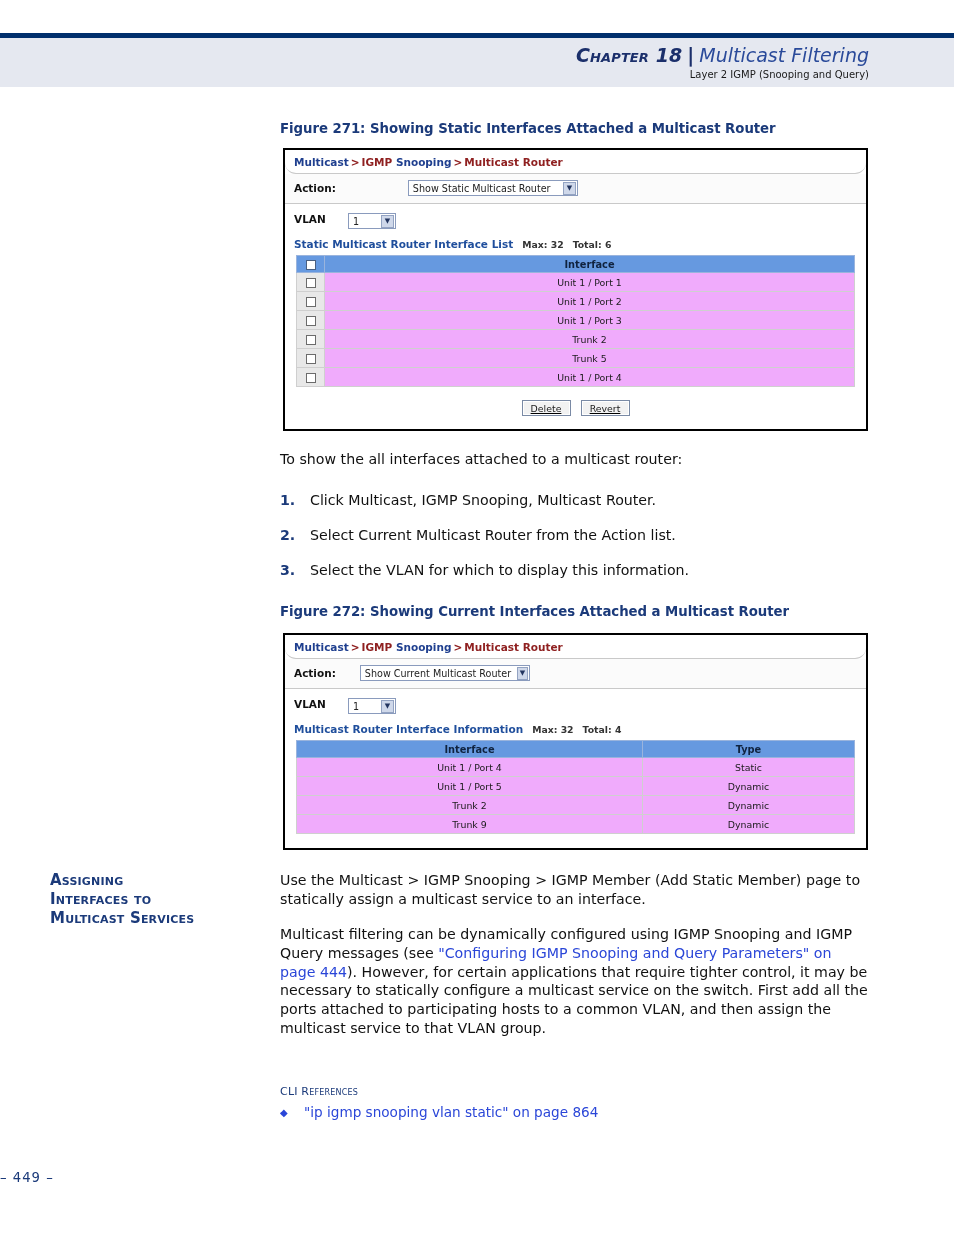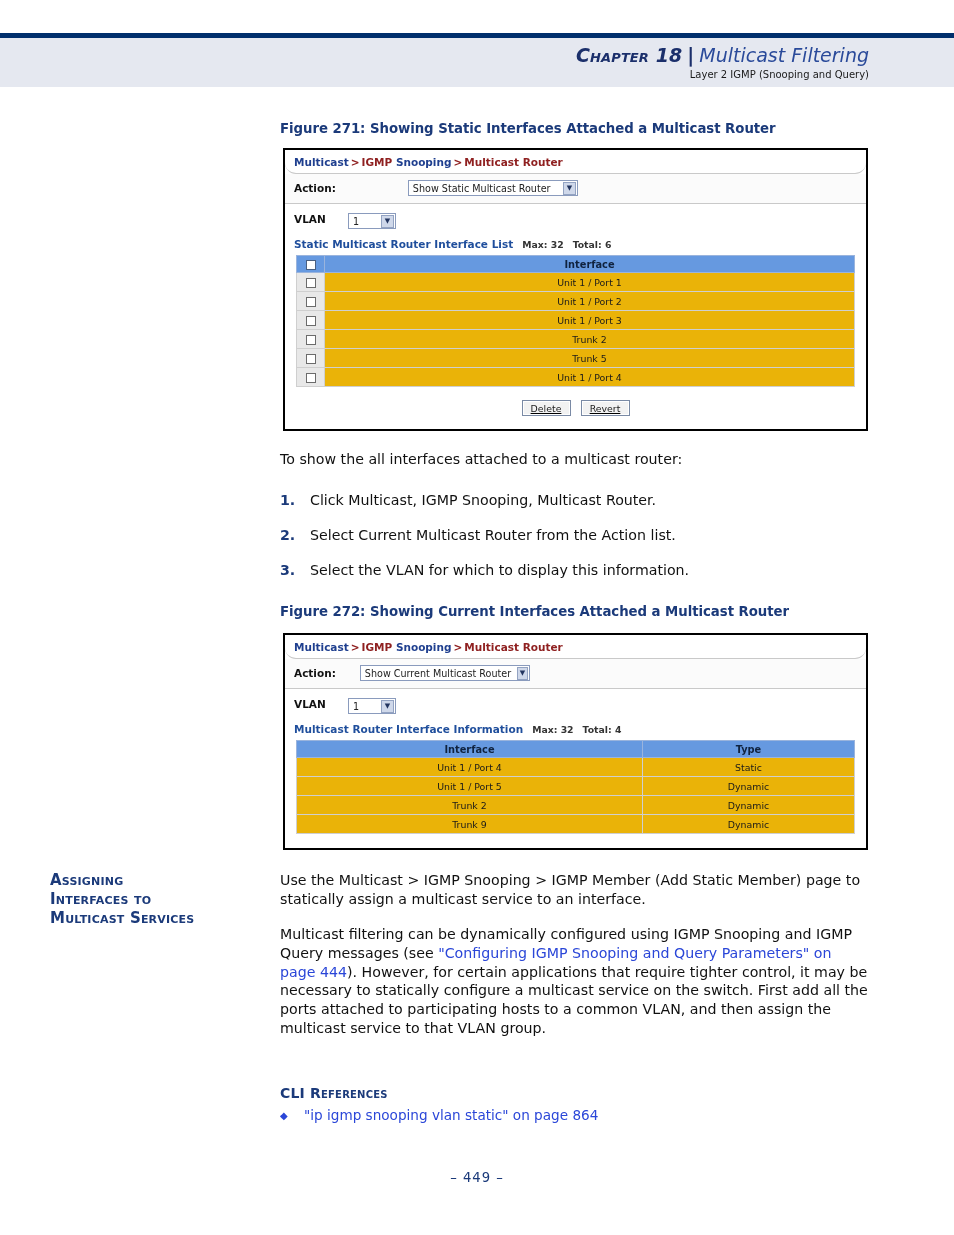--- a/index.html
+++ b/index.html
@@ -149,21 +149,21 @@
     background: #6699e0;
     color: #10233f;
     font-size: 9.8px;
     font-weight: bold;
     height: 17px;
     border: 1px solid #9ab4dd;
     text-align: center;
   }
   .ui-table th.chk-col { width: 28px; }
   .ui-table td {
-    background: #eab308;
+    background: #f0abfc;
     color: #1a1a1a;
     font-size: 9.4px;
     height: 19px;
     border: 1px solid #cfcfcf;
     text-align: center;
   }
   .ui-table td.chk-col {
     background: #e8e8e8;
     width: 28px;
   }
@@ -229,44 +229,44 @@
     font-variant: small-caps;
     font-size: 15px;
     line-height: 1.25;
     letter-spacing: .2px;
   }
 
   .xref { color: #2a46d8; }
 
   .cli-head {
     color: #1b3a7a;
-    font-weight: bold;
+    font-weight: normal;
     font-variant: small-caps;
-    font-size: 14px;
+    font-size: 11px;
     letter-spacing: .2px;
   }
   .cli-item {
     display: flex;
     font-size: 13.6px;
     line-height: 1.3;
     color: #2a46d8;
   }
   .cli-bullet {
     color: #2a46d8;
     width: 24px;
     flex: 0 0 24px;
     font-size: 10px;
     padding-top: 2px;
   }
 
   .footer {
     position: absolute;
     left: 0; top: 1170px;
     width: 954px;
-    text-align: center;
+    text-align: left;
     color: #1b3a7a;
     font-size: 13.2px;
     letter-spacing: 1px;
   }
 </style>
 </head>
 <body>
 
 <div class="header-rule"></div>
 <div class="header-band"></div>

